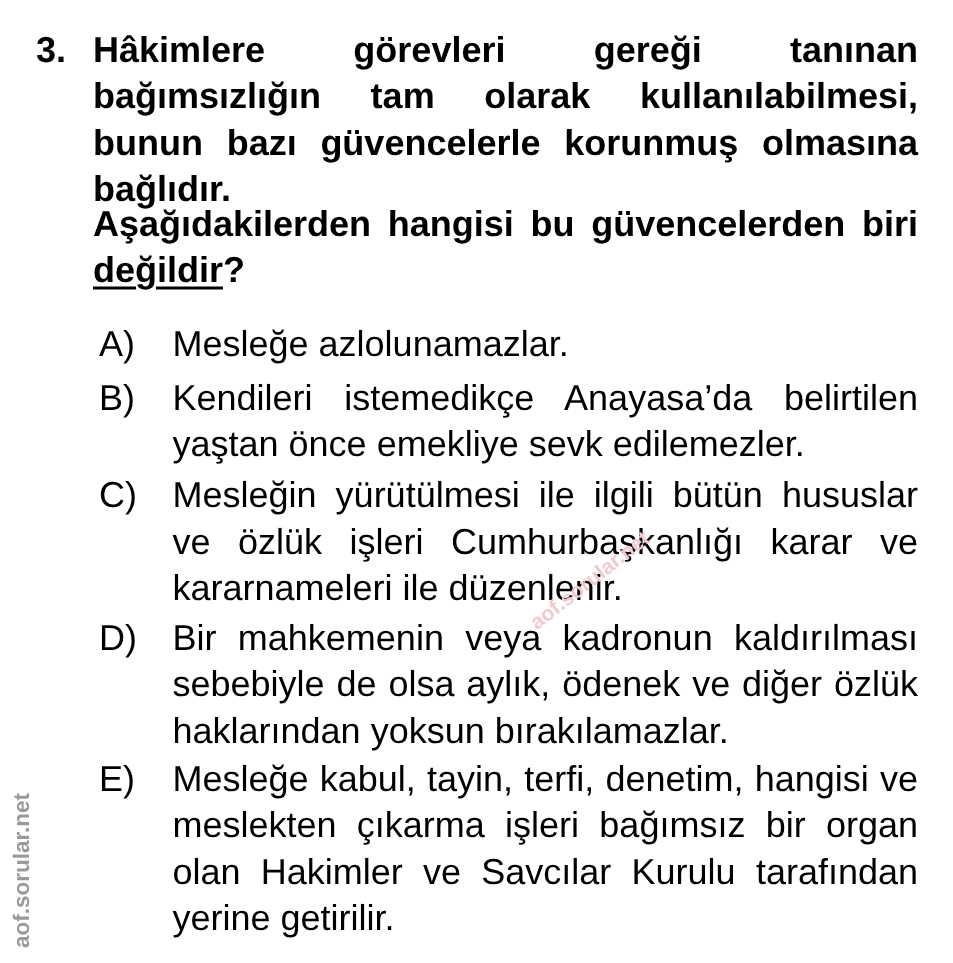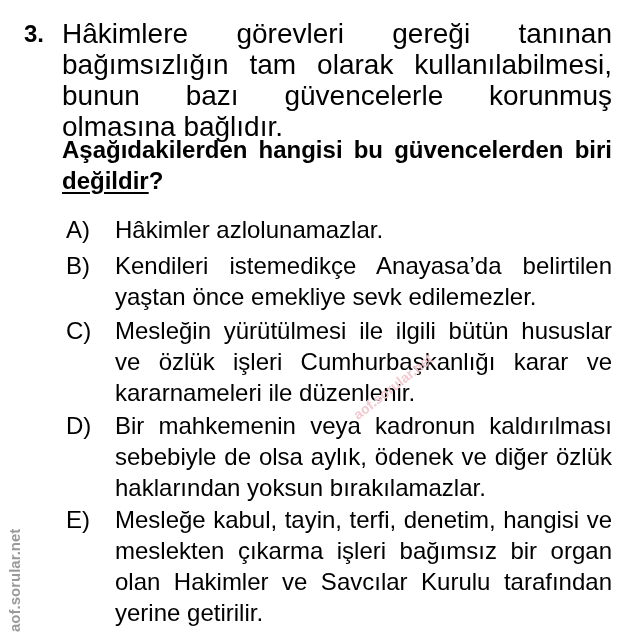--- a/index.html
+++ b/index.html
@@ -1,41 +1,41 @@
 <!DOCTYPE html>
 <html><head>
 <meta charset="utf-8">
 <style>
   html, body { margin:0; padding:0; background:#ffffff; }
   body { width:635px; height:642px; position:relative; overflow:hidden;
          font-family:"Liberation Sans", sans-serif; color:#000; }
   .qnum { position:absolute; left:24px; top:20px; font-size:24px; font-weight:bold; }
-  .stem { position:absolute; left:62px; top:18px; width:550px; font-size:28px;
-          line-height:31px; text-align:justify; }
+  .stem { position:absolute; left:62px; top:18px; width:550px; font-size:24px;
+          line-height:31px; text-align:justify;font-weight:bold; }
   .ask { position:absolute; left:62px; top:134px; width:550px; font-size:24px;
          font-weight:bold; line-height:31px; text-align:justify; }
   .ask u { text-decoration:underline; text-decoration-thickness:2px; text-underline-offset:3px; }
   .opt { position:absolute; left:66px; width:550px; font-size:24px; line-height:31px; }
   .opt .lab { position:absolute; left:0; top:0; }
   .opt .txt { position:absolute; left:49px; top:0; width:497px; text-align:justify; }
   .wm-diag { position:absolute; left:350px; top:410px; font-size:14px; font-weight:bold;
              color:#f2c9cf; transform:rotate(-38deg); transform-origin:left top; white-space:nowrap; }
   .wm-vert { position:absolute; left:6px; top:632px; font-size:15px; font-weight:bold;
              color:#9a9a9a; transform:rotate(-90deg); transform-origin:left top; white-space:nowrap; }
 </style>
 </head>
 <body>
 
 <div class="qnum">3.</div>
 <div class="stem">Hâkimlere görevleri gereği tanınan bağımsızlığın tam olarak kullanılabilmesi, bunun bazı güvencelerle korunmuş olmasına bağlıdır.</div>
 <div class="ask"><span>Aşağıdakilerden hangisi bu güvencelerden biri </span><u>değildir</u><span>?</span></div>
 
 <div class="opt" style="top:214px">
   <span class="lab">A)</span>
-  <span class="txt">Hâkimler azlolunamazlar.</span>
+  <span class="txt">Mesleğe azlolunamazlar.</span>
 </div>
 <div class="opt" style="top:250px">
   <span class="lab">B)</span>
   <span class="txt">Kendileri istemedikçe Anayasa’da belirtilen yaştan önce emekliye sevk edilemezler.</span>
 </div>
 <div class="opt" style="top:315px">
   <span class="lab">C)</span>
   <span class="txt">Mesleğin yürütülmesi ile ilgili bütün hususlar ve özlük işleri Cumhurbaşkanlığı karar ve kararnameleri ile düzenlenir.</span>
 </div>
 <div class="opt" style="top:410px">

